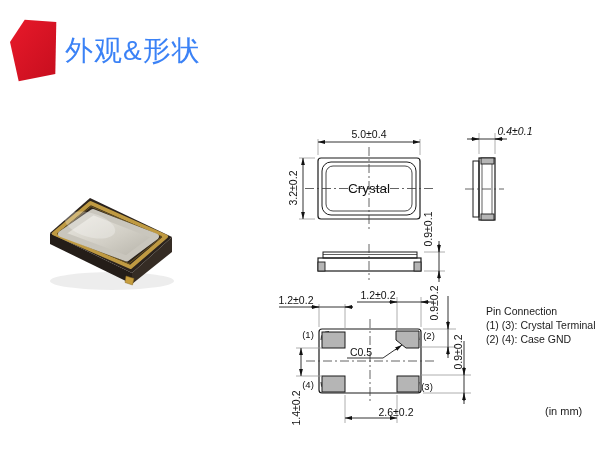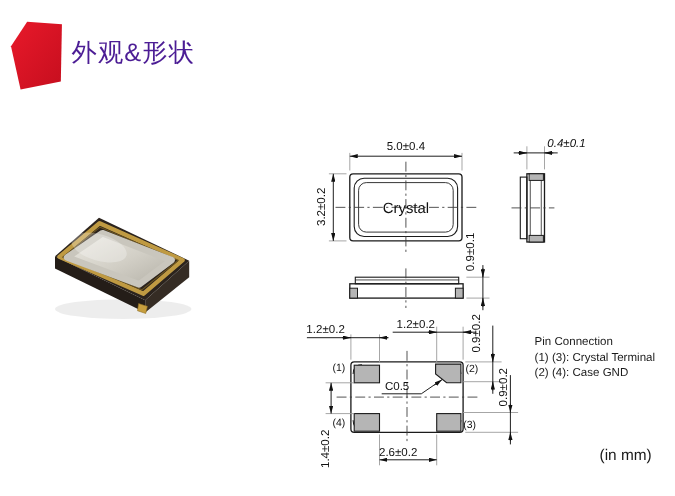--- a/index.html
+++ b/index.html
@@ -4,37 +4,37 @@
 <style>
   html,body{margin:0;padding:0;}
   body{
     width:614px;height:451px;position:relative;overflow:hidden;
     background:#ffffff;
     font-family:"Liberation Sans","DejaVu Sans",sans-serif;
     color:#1b1b1b;
   }
   .hdr-title{
     position:absolute;left:65px;top:32px;
-    font-size:23px;letter-spacing:1px;color:#4c1d95;white-space:nowrap;
+    font-size:28px;letter-spacing:1px;color:#3b82f6;white-space:nowrap;
   }
   .abs{position:absolute;}
   .lbl{
     position:absolute;transform:translate(-50%,-50%);
     font-size:10.5px;line-height:1;white-space:nowrap;color:#111;
   }
   .lbl.rot{transform:translate(-50%,-50%) rotate(-90deg);}
   .lbl.marking{font-size:13.5px;}
   .lbl.pin{font-size:9.5px;}
   .note-block{
     position:absolute;left:486px;top:304px;
     font-size:10.5px;line-height:14px;color:#1b1b1b;white-space:nowrap;
   }
   .units{
     position:absolute;left:545px;top:405px;
-    font-size:14px;color:#1b1b1b;white-space:nowrap;
+    font-size:11px;color:#1b1b1b;white-space:nowrap;
   }
   svg{display:block;}
 </style>
 </head>
 <body>
 
 <div class="abs" style="left:0;top:0;width:614px;height:95px;">
   <svg class="abs" style="left:8px;top:16px;" width="52" height="68" viewBox="0 0 52 68">
     <defs>
       <linearGradient id="redg" x1="0" y1="0" x2="1" y2="1">
@@ -161,21 +161,21 @@
   <div class="lbl rot" style="left:293px;top:188px;">3.2±0.2</div>
   <div class="lbl marking" style="left:369px;top:189px;">Crystal</div>
   <div class="lbl rot" style="left:428px;top:229px;">0.9±0.1</div>
   <div class="lbl" style="left:515px;top:131px;font-style:italic;">0.4±0.1</div>
 
   <div class="lbl" style="left:296px;top:300px;">1.2±0.2</div>
   <div class="lbl" style="left:378px;top:295px;">1.2±0.2</div>
   <div class="lbl rot" style="left:434px;top:303px;">0.9±0.2</div>
   <div class="lbl rot" style="left:458px;top:352px;">0.9±0.2</div>
   <div class="lbl rot" style="left:296px;top:408px;">1.4±0.2</div>
-  <div class="lbl" style="left:362px;top:412px;">2.6±0.2</div>
+  <div class="lbl" style="left:396px;top:412px;">2.6±0.2</div>
   <div class="lbl" style="left:361px;top:352px;">C0.5</div>
 
   <div class="lbl pin" style="left:308px;top:335px;">(1)</div>
   <div class="lbl pin" style="left:429px;top:336px;">(2)</div>
   <div class="lbl pin" style="left:427px;top:387px;">(3)</div>
   <div class="lbl pin" style="left:308px;top:385px;">(4)</div>
 </div>
 
 <div class="note-block">
   <div>Pin Connection</div>

